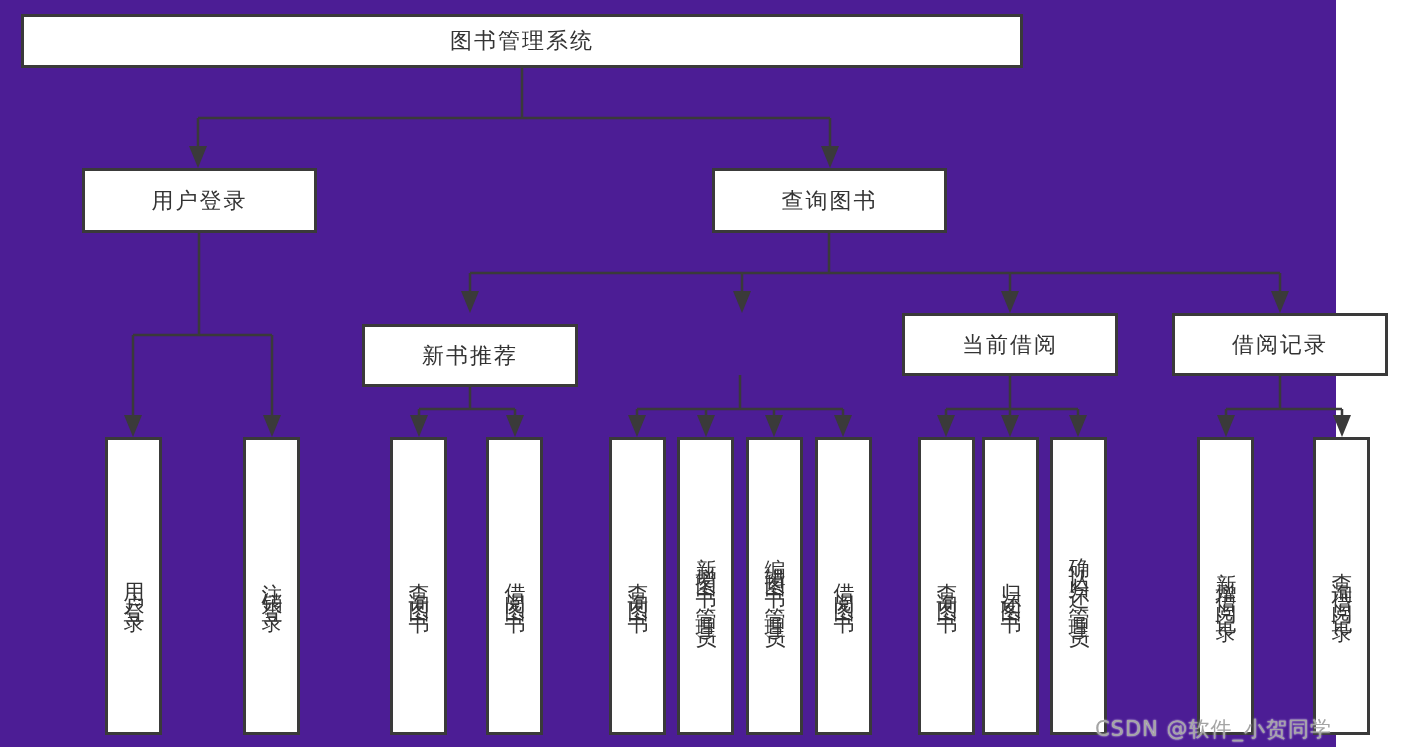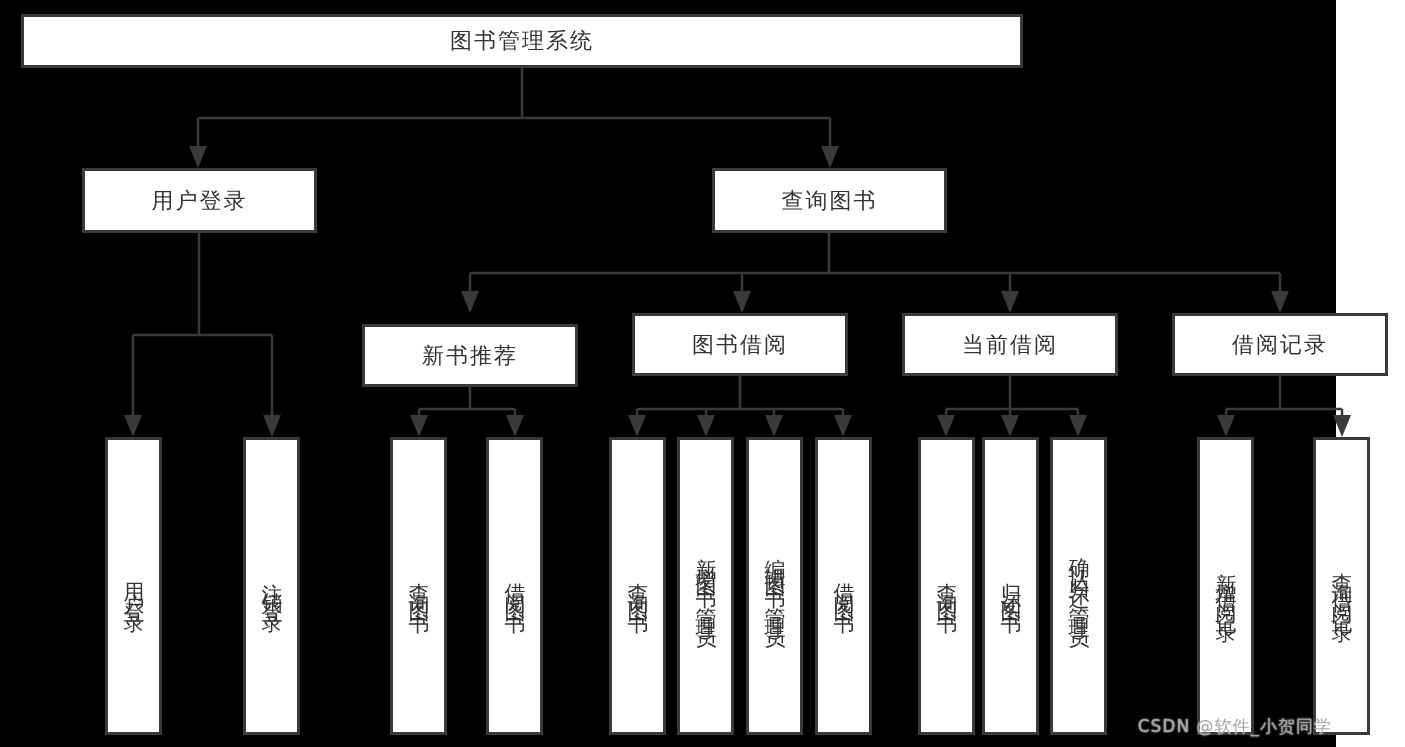--- a/index.html
+++ b/index.html
@@ -1,18 +1,18 @@
 <!DOCTYPE html>
 <html><head>
 <meta charset="utf-8">
 <style>
   html,body{margin:0;padding:0;background:#ffffff;}
   body{width:1405px;height:747px;overflow:hidden;}
   .stage{
-    position:relative;width:1336px;height:747px;background:#000000;
+    position:relative;width:1336px;height:747px;background:#4c1d95;
     font-family:"DejaVu Sans","Liberation Sans",sans-serif;color:#333333;
   }
   .connectors{position:absolute;left:0;top:0;width:1405px;height:747px;}
   .box{
     position:absolute;box-sizing:border-box;
     border:3px solid #3a3a3a;background:#ffffff;
     display:flex;align-items:center;justify-content:center;
     font-size:22px;letter-spacing:2px;white-space:nowrap;
   }
   .box.root{font-size:22px;}
@@ -22,21 +22,21 @@
     display:flex;align-items:center;justify-content:center;
     top:437px;width:57px;height:298px;
   }
   .leaf .vtext{
     writing-mode:vertical-rl;text-orientation:mixed;
     font-size:21px;line-height:1;letter-spacing:10px;
     white-space:nowrap;
   }
   .watermark{
     position:absolute;right:4px;top:715px;z-index:5;
-    font-size:17px;letter-spacing:1px;color:#a5a5a5;
+    font-size:21px;letter-spacing:1px;color:#a5a5a5;
     text-shadow:0 0 2px #ffffff;white-space:nowrap;
   }
 </style>
 </head>
 <body>
 
 <div class="stage">
 
   <svg class="connectors" viewBox="0 0 1405 747" xmlns="http://www.w3.org/2000/svg">
     <g stroke="#3a3a3a" stroke-width="2.5" fill="none">
@@ -78,23 +78,20 @@
   <div class="box" style="left:82px;top:168px;width:235px;height:65px">
     <span>用户登录</span>
   </div>
   <div class="box" style="left:712px;top:168px;width:235px;height:65px">
     <span>查询图书</span>
   </div>
 
   <div class="box" style="left:362px;top:324px;width:216px;height:63px">
     <span>新书推荐</span>
   </div>
-  <div class="box" style="left:632px;top:313px;width:216px;height:63px">
-    <span>图书借阅</span>
-  </div>
   <div class="box" style="left:902px;top:313px;width:216px;height:63px">
     <span>当前借阅</span>
   </div>
   <div class="box" style="left:1172px;top:313px;width:216px;height:63px">
     <span>借阅记录</span>
   </div>
 
   <div class="leaf" style="left:105px">
     <span class="vtext">用户登录</span>
   </div>

